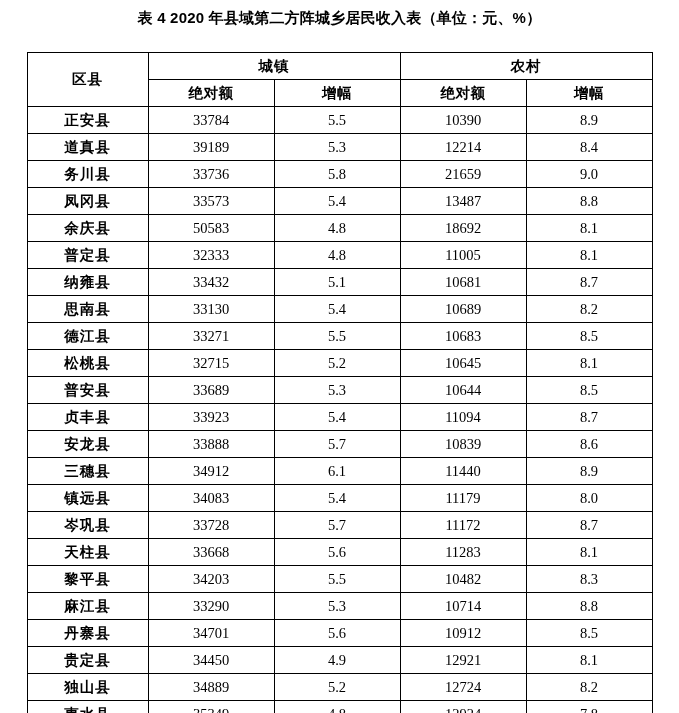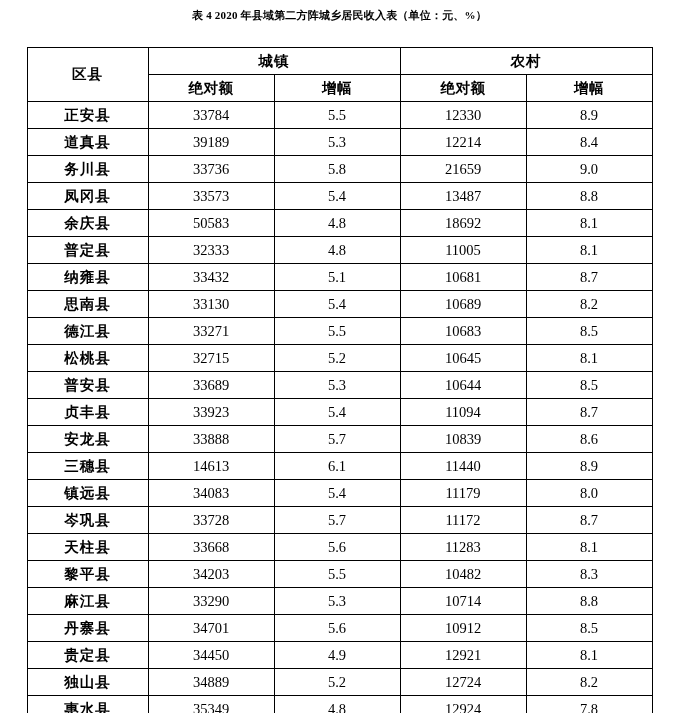--- a/index.html
+++ b/index.html
@@ -15,23 +15,23 @@
     overflow: hidden;
   }
   .page {
     width: 679px;
     height: 713px;
     position: relative;
     box-sizing: border-box;
   }
   .table-title {
     text-align: center;
-    font-size: 11px;
-    font-weight: bold;
-    font-family: Liberation Serif, serif;
+    font-size: 15px;
+    font-weight: bold;
+    font-family: Liberation Sans, sans-serif;
     letter-spacing: 0.2px;
     padding-top: 9px;
     padding-bottom: 9px;
     line-height: 1.2;
   }
   table.data-table {
     border-collapse: collapse;
     margin: 16px auto;
     width: 624px;
     table-layout: fixed;
@@ -106,21 +106,21 @@
         <th class="sub-head">增幅</th>
         <th class="sub-head">绝对额</th>
         <th class="sub-head">增幅</th>
       </tr>
     </thead>
     <tbody>
       <tr>
         <td class="region-cell">正安县</td>
         <td class="num-cell">33784</td>
         <td class="num-cell">5.5</td>
-        <td class="num-cell">12330</td>
+        <td class="num-cell">10390</td>
         <td class="num-cell">8.9</td>
       </tr>
       <tr>
         <td class="region-cell">道真县</td>
         <td class="num-cell">39189</td>
         <td class="num-cell">5.3</td>
         <td class="num-cell">12214</td>
         <td class="num-cell">8.4</td>
       </tr>
       <tr>
@@ -195,21 +195,21 @@
       </tr>
       <tr>
         <td class="region-cell">安龙县</td>
         <td class="num-cell">33888</td>
         <td class="num-cell">5.7</td>
         <td class="num-cell">10839</td>
         <td class="num-cell">8.6</td>
       </tr>
       <tr>
         <td class="region-cell">三穗县</td>
-        <td class="num-cell">14613</td>
+        <td class="num-cell">34912</td>
         <td class="num-cell">6.1</td>
         <td class="num-cell">11440</td>
         <td class="num-cell">8.9</td>
       </tr>
       <tr>
         <td class="region-cell">镇远县</td>
         <td class="num-cell">34083</td>
         <td class="num-cell">5.4</td>
         <td class="num-cell">11179</td>
         <td class="num-cell">8.0</td>

